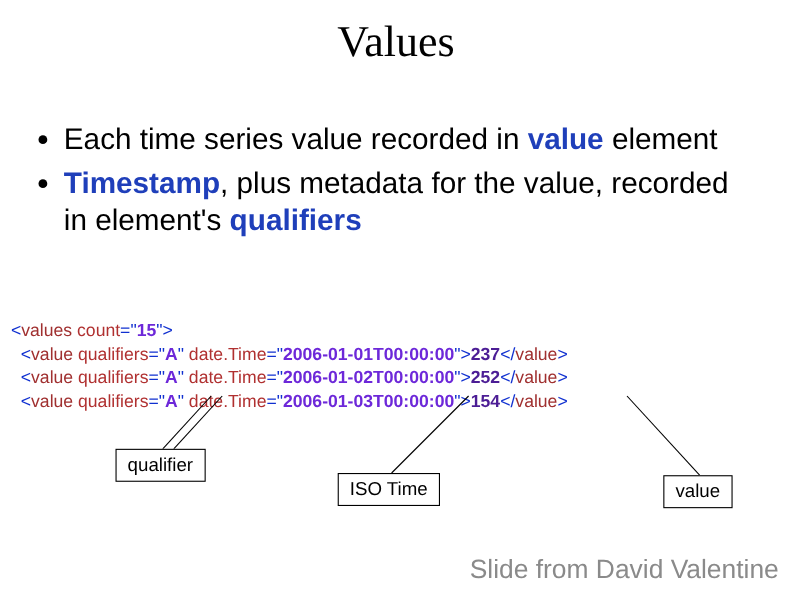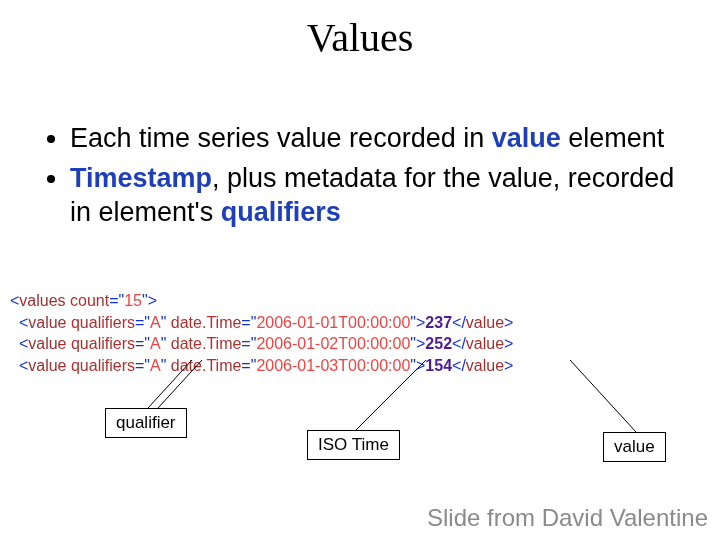--- a/index.html
+++ b/index.html
@@ -32,21 +32,21 @@
     position: absolute;
     top: 110px;
     left: 30px;
     width: 660px;
     font-size: 27px;
     font-family: Arial, Helvetica, sans-serif;
     line-height: 1.25;
   }
   .bullets ul {
     list-style: disc;
-    margin: 12px;
+    margin: 0;
     padding-left: 28px;
   }
   .bullets li {
     margin-bottom: 6px;
   }
   .kw {
     color: #1f3fba;
     font-weight: bold;
   }
   .code {
@@ -55,21 +55,21 @@
     top: 290px;
     width: 700px;
     font-family: Arial, Helvetica, sans-serif;
     font-size: 16px;
     line-height: 1.35;
     white-space: pre;
   }
   .punct { color: #1030d0; }
   .tag   { color: #a03030; }
   .attr  { color: #b03030; text-align: center; }
-  .str   { color: #ef4444; font-weight: normal; }
+  .str   { color: #6d28d9; font-weight: bold; }
   .text  { color: #4c1d95; font-weight: bold; }
 
   .label-box {
     position: absolute;
     border: 1px solid #000;
     background: #fff;
     font-size: 17px;
     padding: 4px 10px;
     font-family: Arial, Helvetica, sans-serif;
   }

